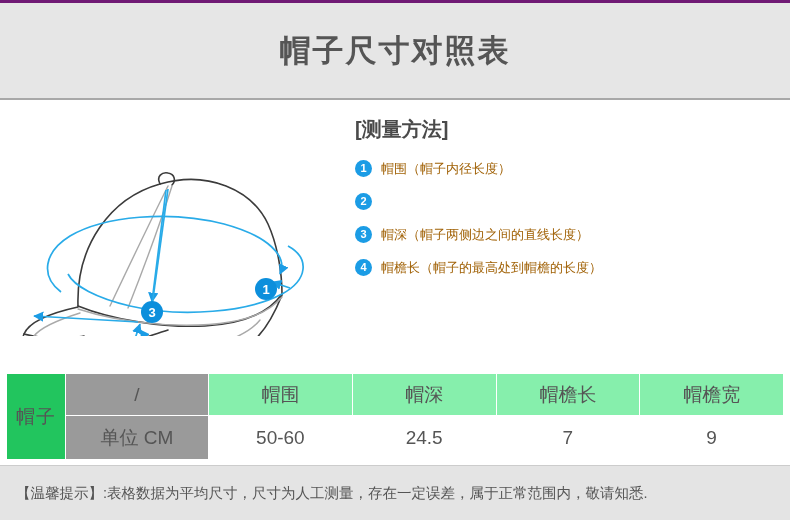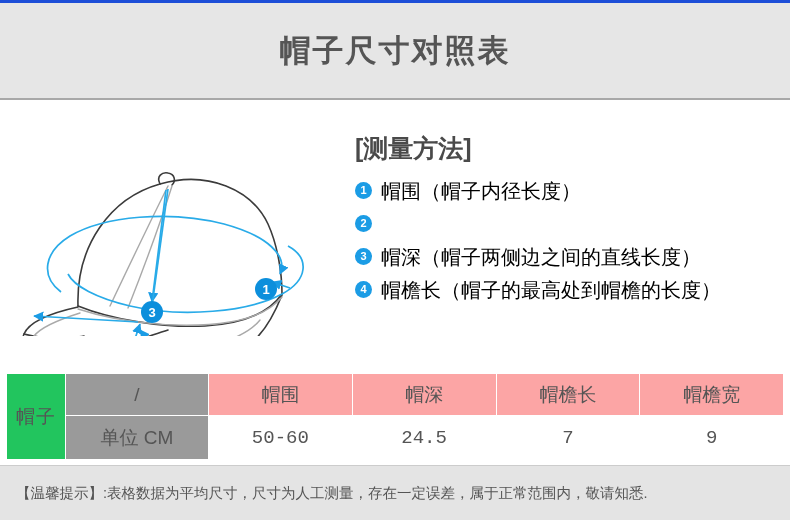--- a/index.html
+++ b/index.html
@@ -11,21 +11,21 @@
     width: 790px;
     height: 520px;
     font-family: "Liberation Sans", "DejaVu Sans", sans-serif;
     overflow: hidden;
   }
   .page {
     position: relative;
     width: 790px;
     height: 520px;
     box-sizing: border-box;
-    border-top: 3px solid #1d4ed8;
+    border-top: 3px solid #701a75;
     background: #ffffff;
   }
 
   
   .header {
     height: 97px;
     background: #e6e6e6;
     border-bottom: 2px solid #a8a8a8;
     display: flex;
     align-items: center;
@@ -59,24 +59,24 @@
     top: 6px;
   }
 
   .method {
     flex: 1;
     padding-top: 18px;
     padding-left: 5px;
     box-sizing: border-box;
   }
   .method-title {
-    font-size: 25px;
+    font-size: 20px;
     font-weight: bold;
     color: #4a4a4a;
-    margin: 17px 0 16px 0;
+    margin: 0 0 16px 0;
     line-height: 1.1;
   }
   .method-list {
     list-style: none;
     margin: 0;
     padding: 0;
   }
   .method-item {
     display: flex;
     align-items: center;
@@ -92,22 +92,22 @@
     color: #ffffff;
     font-size: 11px;
     font-weight: bold;
     display: flex;
     align-items: center;
     justify-content: center;
     margin-right: 9px;
     line-height: 1;
   }
   .method-text {
-    font-size: 20px;
-    color: #000000;
+    font-size: 13px;
+    color: #a16207;
     white-space: nowrap;
     line-height: 1;
   }
 
   
   .table-zone {
     position: relative;
     background: #ffffff;
     padding: 0 6px;
     box-sizing: border-box;
@@ -133,33 +133,32 @@
     letter-spacing: 1px;
     line-height: 1.25;
   }
   td.cell-sub {
     background: #9a9a9a;
     color: #ffffff;
     width: 142px;
     font-size: 19px;
   }
   td.cell-head {
-    background: #fca5a5;
+    background: #86efac;
     color: #595959;
     height: 41px;
   }
   td.cell-val {
     background: #ffffff;
     color: #555555;
     height: 43px;
     border-left: 1px solid #cfcfcf;
     border-right: 1px solid #cfcfcf;
     border-top: 1px solid #cfcfcf;
     border-bottom: 1px solid #cfcfcf;
-    font-family: Liberation Mono, monospace;
   }
 
   
   .note {
     position: absolute;
     left: 0;
     right: 0;
     bottom: 0;
     height: 55px;
     background: #e4e4e4;

